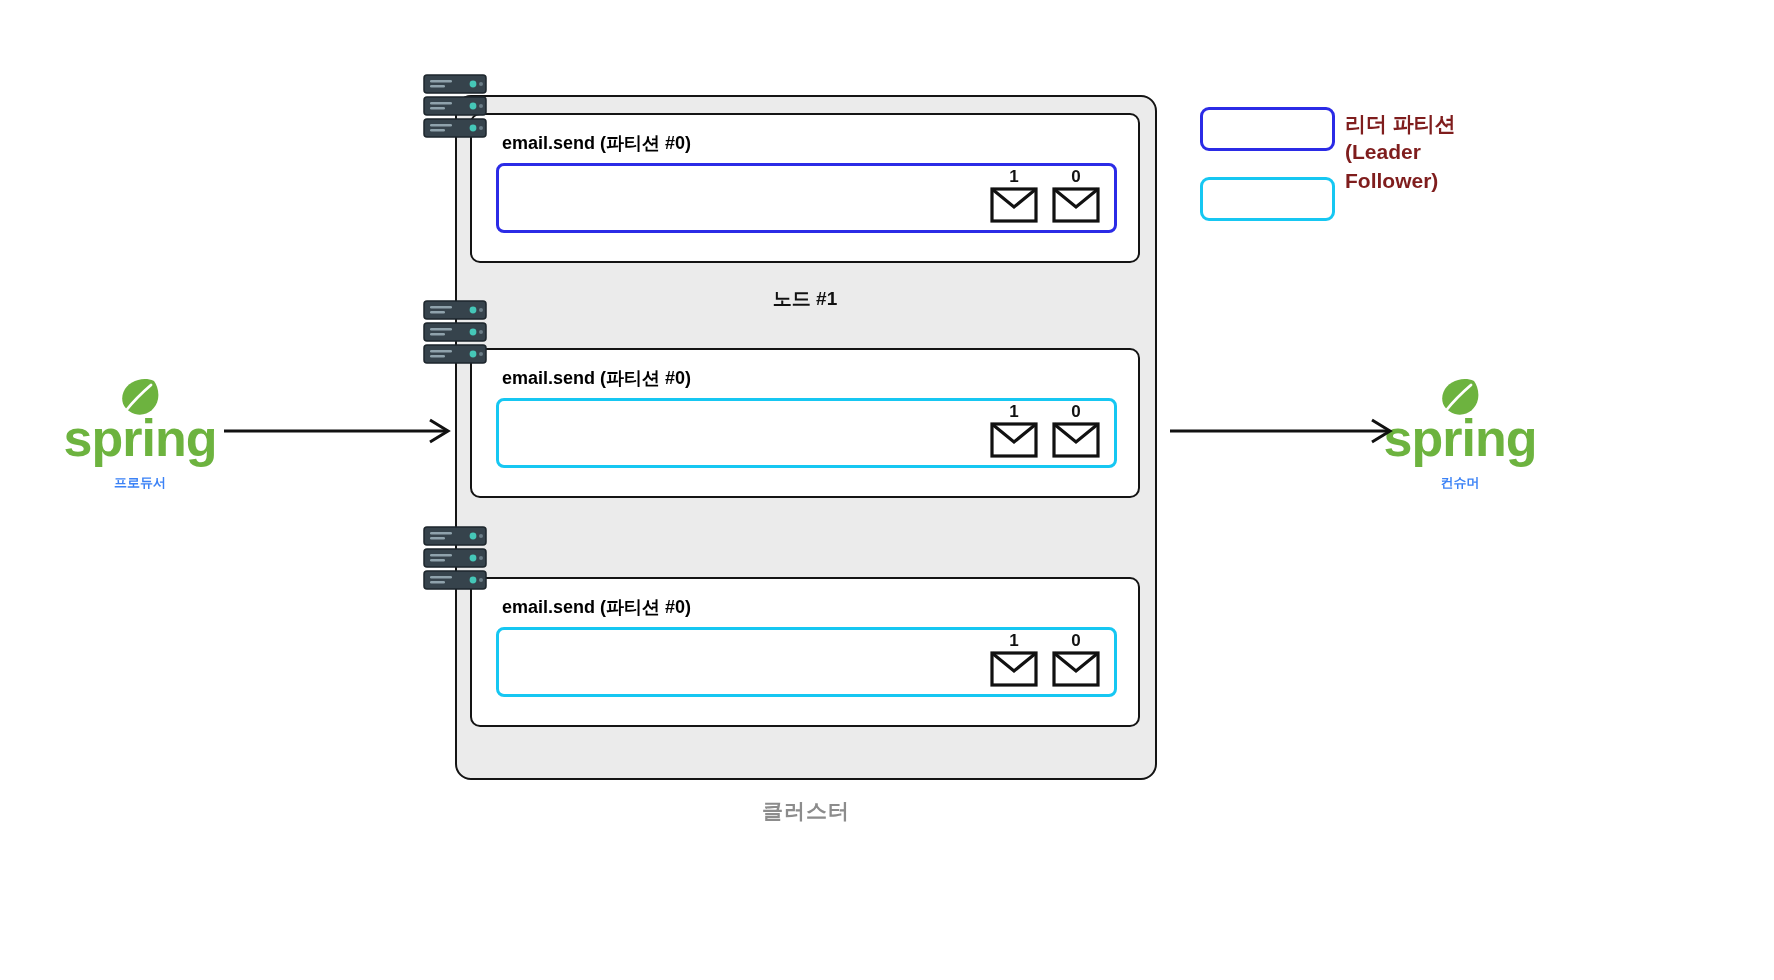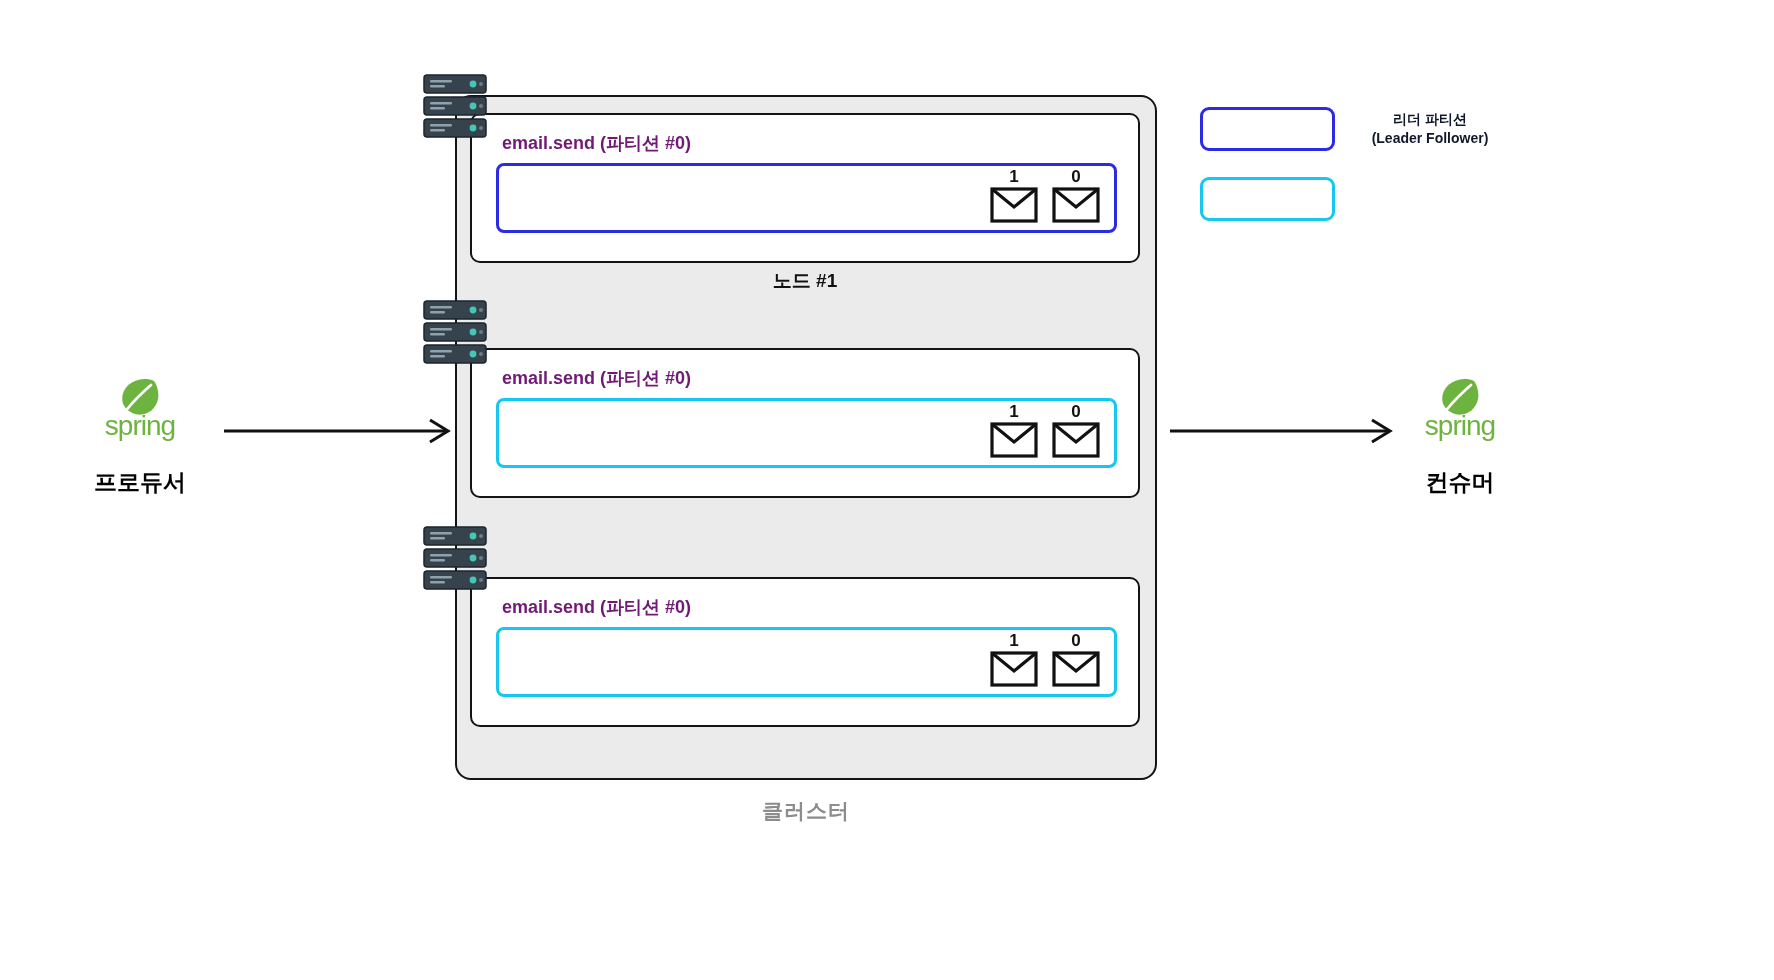--- a/index.html
+++ b/index.html
@@ -28,21 +28,21 @@
   .node-box {
     position:absolute; left:470px; width:670px; height:150px;
     background:#ffffff; border:2.5px solid #141414; border-radius:10px;
   }
   .node-label {
     position:absolute; left:470px; width:670px; text-align:center;
     font-weight:bold; font-size:19px; color:#111;
   }
   .topic-label {
     position:absolute; left:30px; top:16px;
-    font-weight:bold; font-size:18px; color:#701a75;
+    font-weight:bold; font-size:18px; color:#000000;
   }
   .partition {
     position:absolute; left:24px; top:48px; width:621px; height:70px;
     background:#ffffff; border-radius:8px;
   }
   .partition.leader   { border:3px solid var(--leader); }
   .partition.follower { border:3px solid var(--follower); }
 
   .envelopes {
     position:absolute; right:14px; top:1px;
@@ -53,38 +53,38 @@
   .envelope-svg { display:block; }
 
   
   .server-icon { position:absolute; left:423px; width:64px; height:66px; }
 
   
   .endpoint {
     position:absolute; width:170px; display:flex; flex-direction:column; align-items:center;
   }
   .spring-word {
-    font-weight:normal; font-size:28px; color:var(--spring);
+    font-weight:bold; font-size:52px; color:var(--spring);
     letter-spacing:-1px; line-height:1; margin-top:-4px;
   }
-  .endpoint-label { margin-top:27px; font-weight:bold; font-size:23px; color:#000000; }
+  .endpoint-label { margin-top:10px; font-weight:bold; font-size:13px; color:#3b82f6; }
 
   
   .arrow-svg { position:absolute; }
 
   
   .legend-swatch {
     position:absolute; left:1200px; width:135px; height:44px;
     background:#ffffff; border-radius:9px;
   }
   .legend-swatch.leader { border:3px solid var(--leader); }
   .legend-swatch.follower { border:3px solid var(--follower); }
   .legend-text {
-    position:absolute; left:1345px; width:170px; text-align:center;
-    font-weight:bold; font-size:14px; line-height:1.35; color:#0f172a;
+    position:absolute; left:1345px; width:170px; text-align:left;
+    font-weight:bold; font-size:21px; line-height:1.35; color:#7f1d1d;
   }
 </style>
 </head>
 <body>
 
 <div id="canvas">
 
   <div class="cluster-box"></div>
   <div class="cluster-label">클러스터</div>
 
@@ -102,21 +102,21 @@
         <div class="envelope-group">
           <div class="msg-num">0</div>
           <svg class="envelope-svg" width="48" height="36" viewBox="0 0 48 36">
             <rect x="2" y="2" width="44" height="32" fill="#fff" stroke="#111" stroke-width="3.2"></rect>
             <polyline points="2,2 24,20 46,2" fill="none" stroke="#111" stroke-width="3.2"></polyline>
           </svg>
         </div>
       </div>
     </div>
   </div>
-  <div class="node-label" style="top:268px">노드 #1</div>
+  <div class="node-label" style="top:286px">노드 #1</div>
 
   <div class="node-box" style="top:348px">
     <div class="topic-label">email.send (파티션 #0)</div>
     <div class="partition follower">
       <div class="envelopes">
         <div class="envelope-group">
           <div class="msg-num">1</div>
           <svg class="envelope-svg" width="48" height="36" viewBox="0 0 48 36">
             <rect x="2" y="2" width="44" height="32" fill="#fff" stroke="#111" stroke-width="3.2"></rect>
             <polyline points="2,2 24,20 46,2" fill="none" stroke="#111" stroke-width="3.2"></polyline>

